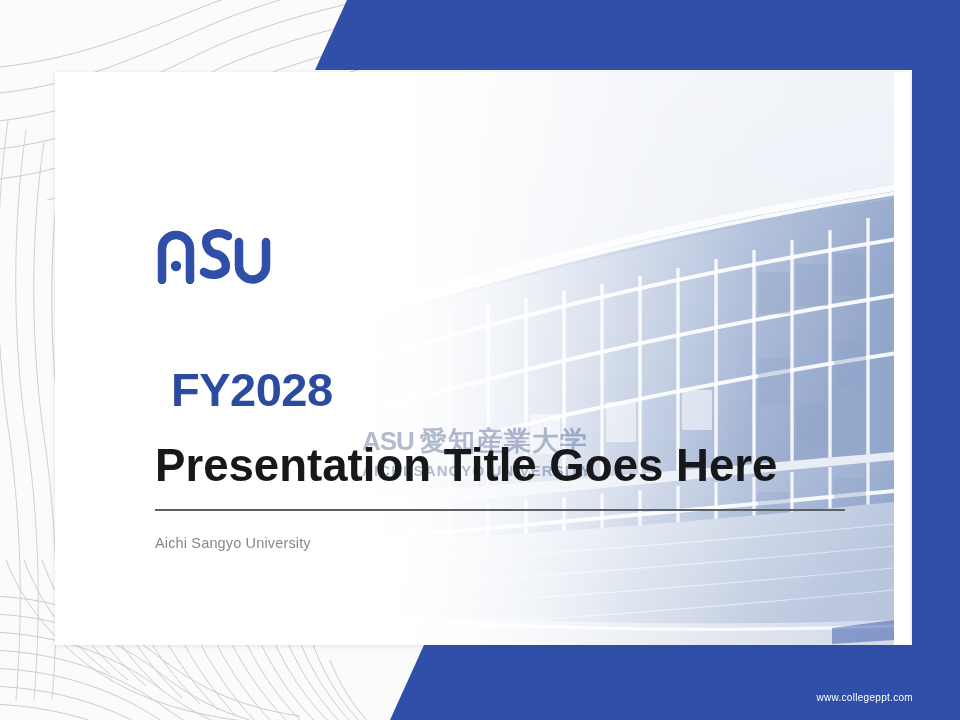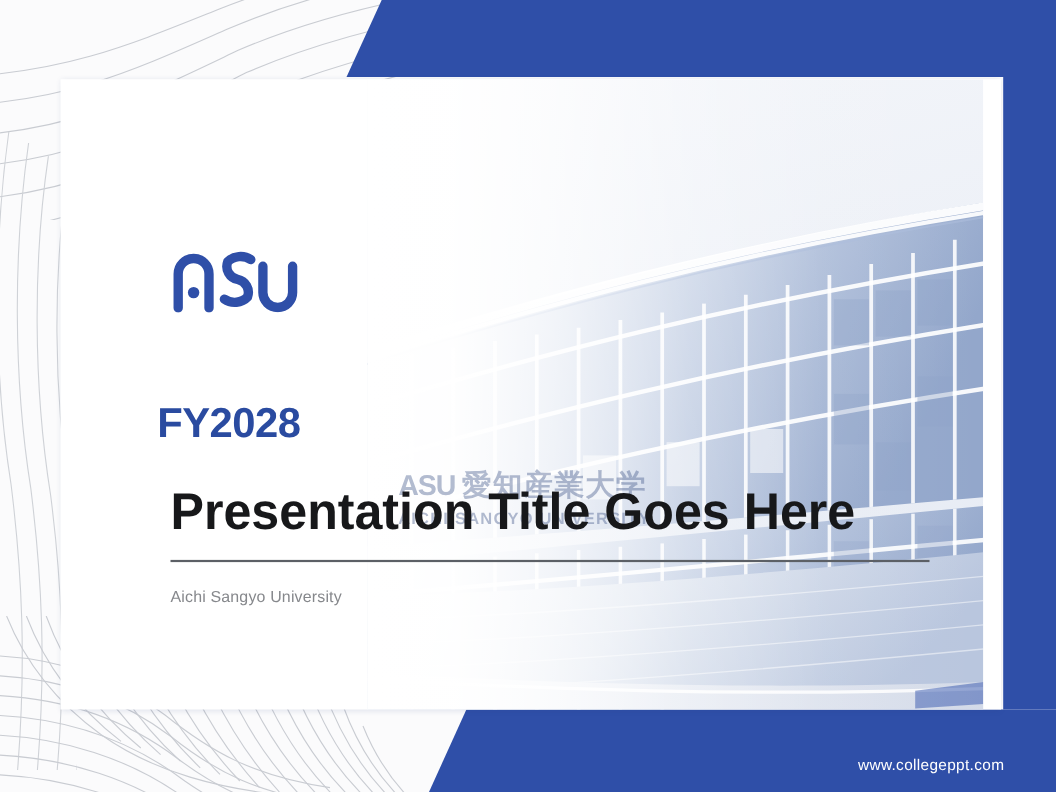--- a/index.html
+++ b/index.html
@@ -82,23 +82,23 @@
     position: absolute;
     left: 100px;
     top: 150px;
     width: 125px;
     height: 62px;
   }
 
   
   #fy {
     position: absolute;
-    left: 88px;
+    left: 116px;
     top: 294px;
-    font-size: 38px;
+    font-size: 47px;
     font-weight: bold;
     letter-spacing: -0.5px;
     color: #2A4BA0;
     line-height: 1;
     white-space: nowrap;
   }
   #maintitle {
     position: absolute;
     left: 100px;
     top: 368px;
@@ -126,21 +126,21 @@
     color: #86888c;
     letter-spacing: 0.15px;
     white-space: nowrap;
   }
 
   
   #footer-url {
     position: absolute;
     right: 47px;
     bottom: 17px;
-    font-size: 14px;
+    font-size: 10px;
     color: #ffffff;
     letter-spacing: 0.3px;
     white-space: nowrap;
   }
 </style>
 </head>
 <body>
 
 <div id="slide">
 

